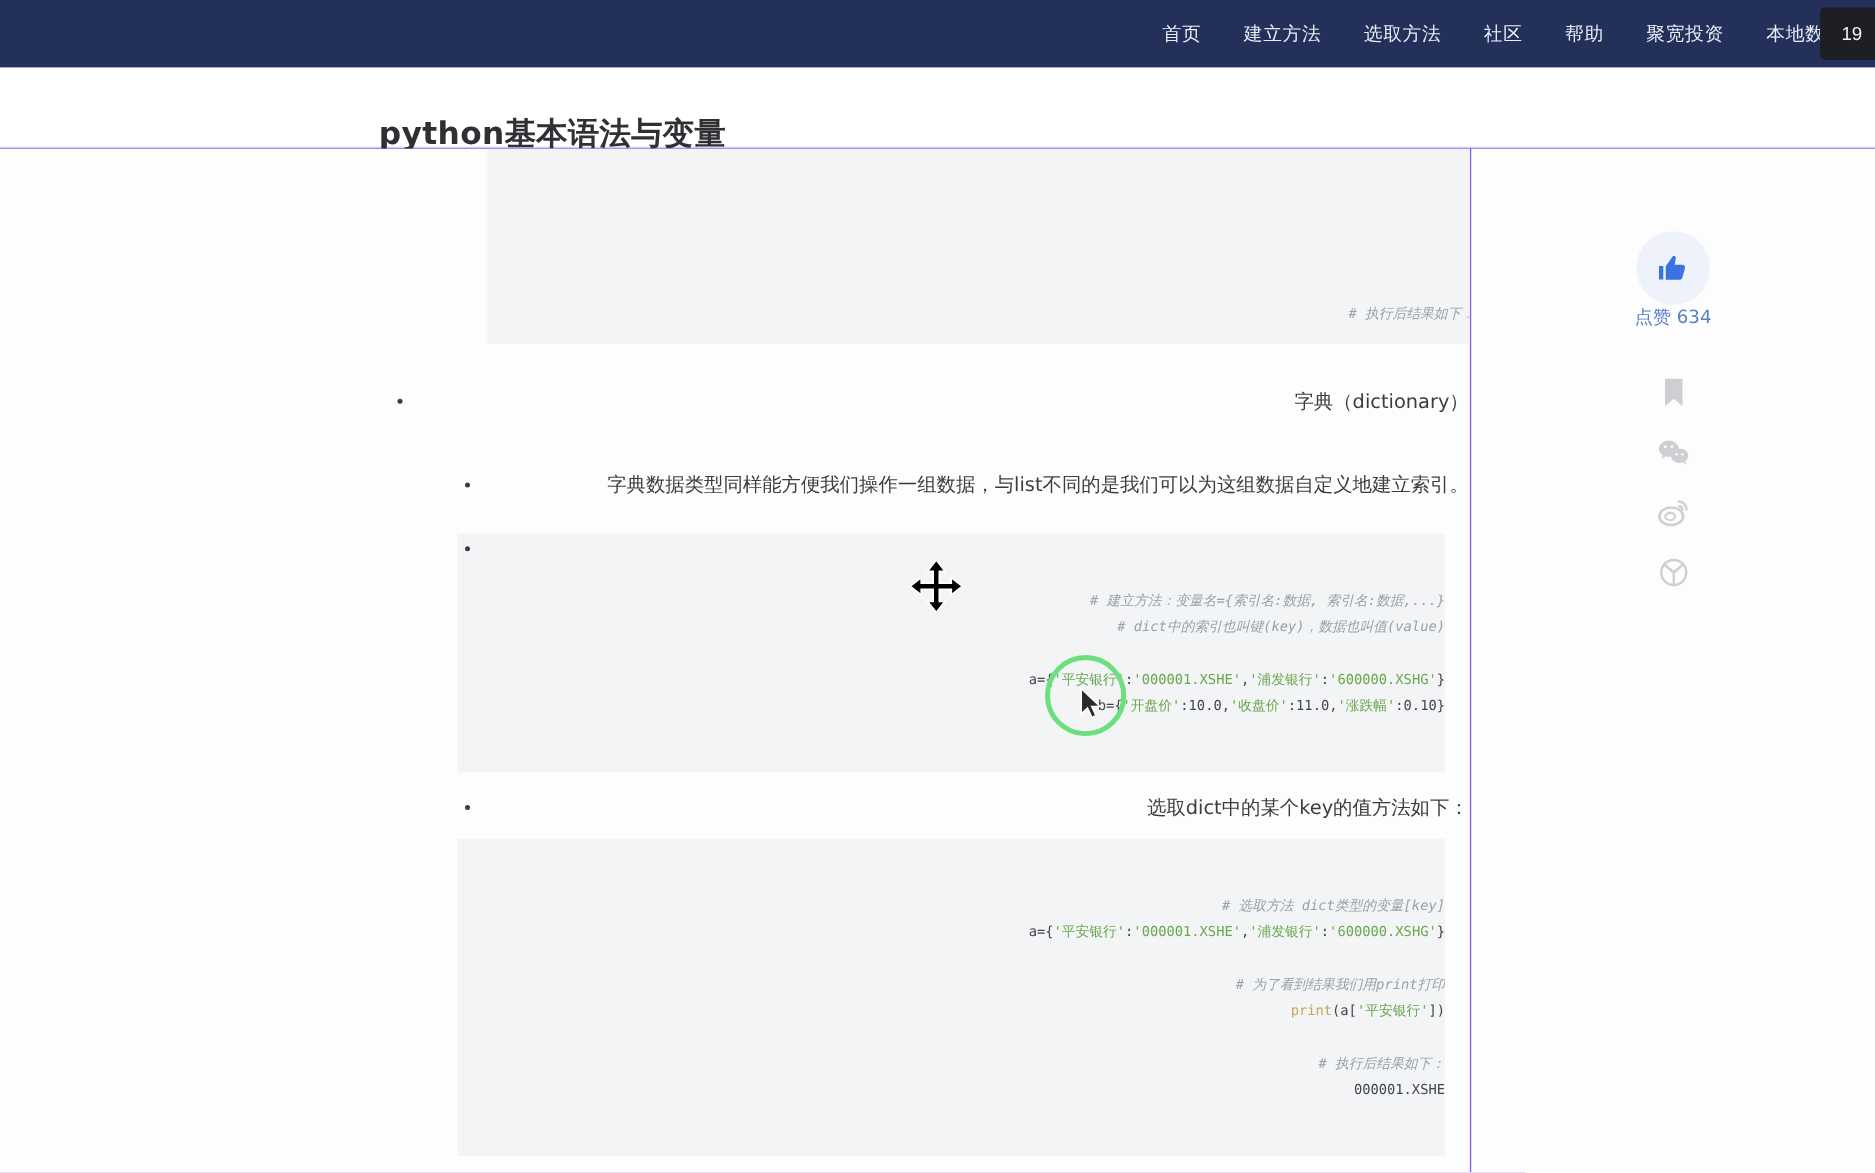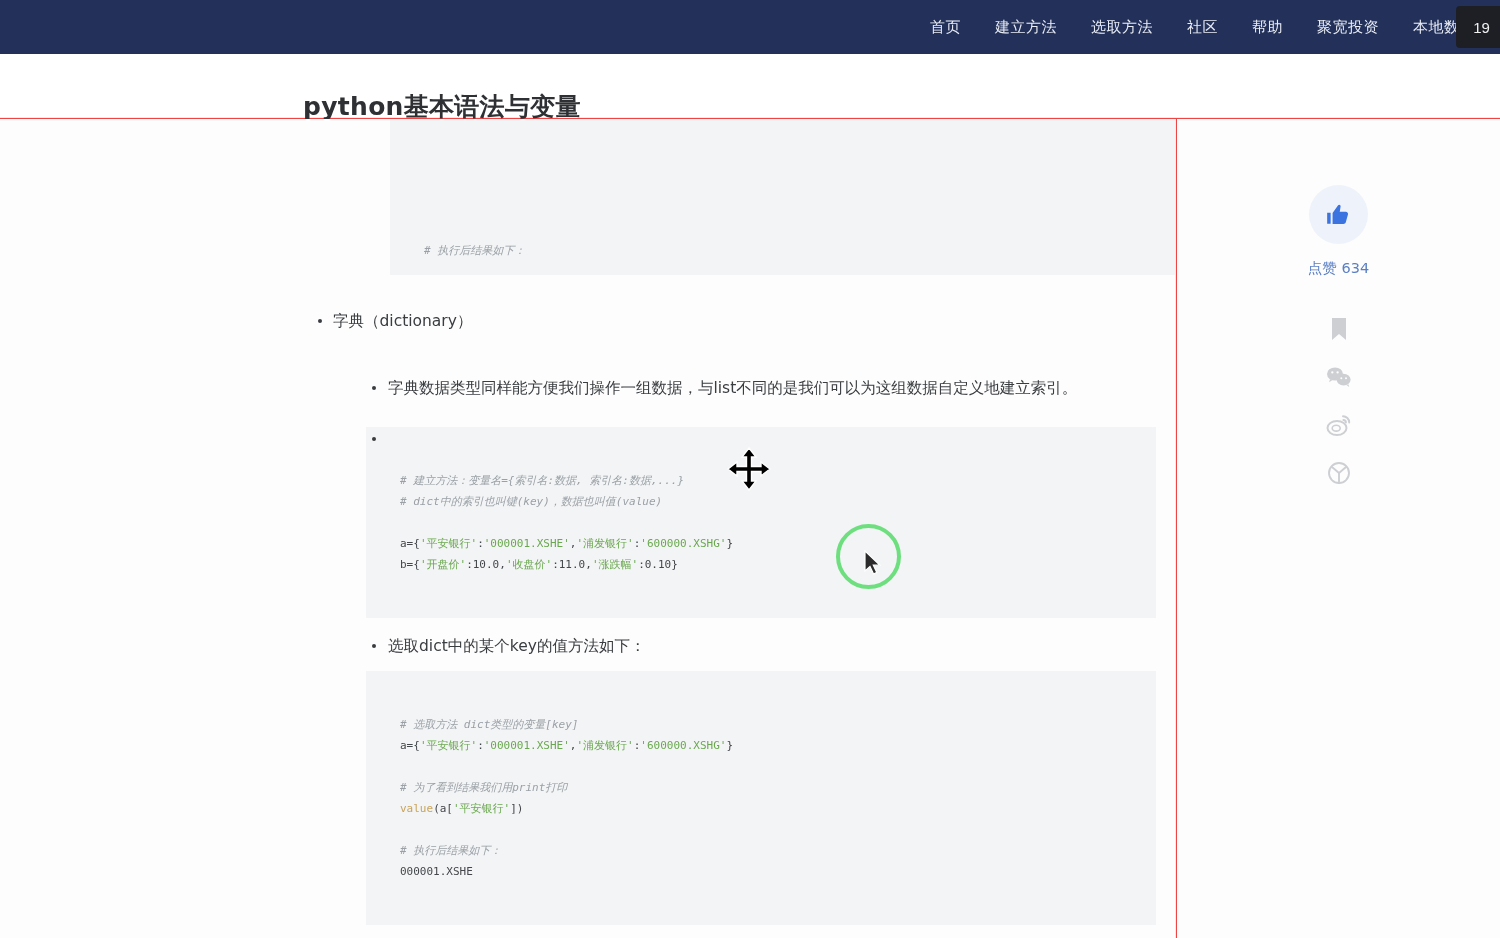--- a/index.html
+++ b/index.html
@@ -9,22 +9,23 @@
     height: 938px;
     overflow: hidden;
     background: #ffffff;
     font-family: "Liberation Sans", "DejaVu Sans", sans-serif;
   }
 
   #page {
     position: relative;
     width: 1500px;
     height: 938px;
-    background: #ef4444;
-    overflow: hidden;
+    background: #8b5cf6;
+    overflow: hidden;
+    text-align: right;
   }
 
   
   .navbar {
     position: absolute;
     top: 0; left: 0;
     width: 1500px;
     height: 54px;
     background: #22305a;
     display: flex;
@@ -192,21 +193,20 @@
   }
   .like-circle {
     width: 59px; height: 59px;
     border-radius: 50%;
     background: #eef2fb;
     display: flex;
     align-items: center;
     justify-content: center;
   }
   .like-count {
-    margin-top: 15px;
     font-size: 14.5px;
     color: #5a7fc4;
     font-family: "DejaVu Sans", "Liberation Sans", sans-serif;
   }
   .share-icons {
     margin-top: 38px;
     display: flex;
     flex-direction: column;
     align-items: center;
     gap: 22px;
@@ -301,21 +301,21 @@
               </div>
             </li>
 
             <li>
               <span class="li-text">选取dict中的某个key的值方法如下：</span>
               <div class="code-block" style="margin-left:-22px;">
 <span class="cmt"># 选取方法 dict类型的变量[key]</span>
 <span class="plain">a={</span><span class="str">'平安银行'</span><span class="plain">:</span><span class="str">'000001.XSHE'</span><span class="plain">,</span><span class="str">'浦发银行'</span><span class="plain">:</span><span class="str">'600000.XSHG'</span><span class="plain">}</span>
 
 <span class="cmt"># 为了看到结果我们用print打印</span>
-<span class="kw">value</span><span class="plain">(a[</span><span class="str">'平安银行'</span><span class="plain">])</span>
+<span class="kw">print</span><span class="plain">(a[</span><span class="str">'平安银行'</span><span class="plain">])</span>
 
 <span class="cmt"># 执行后结果如下：</span>
 <span class="plain">000001.XSHE</span>
               </div>
             </li>
 
           </ul>
         </li>
       </ul>
     </div>

